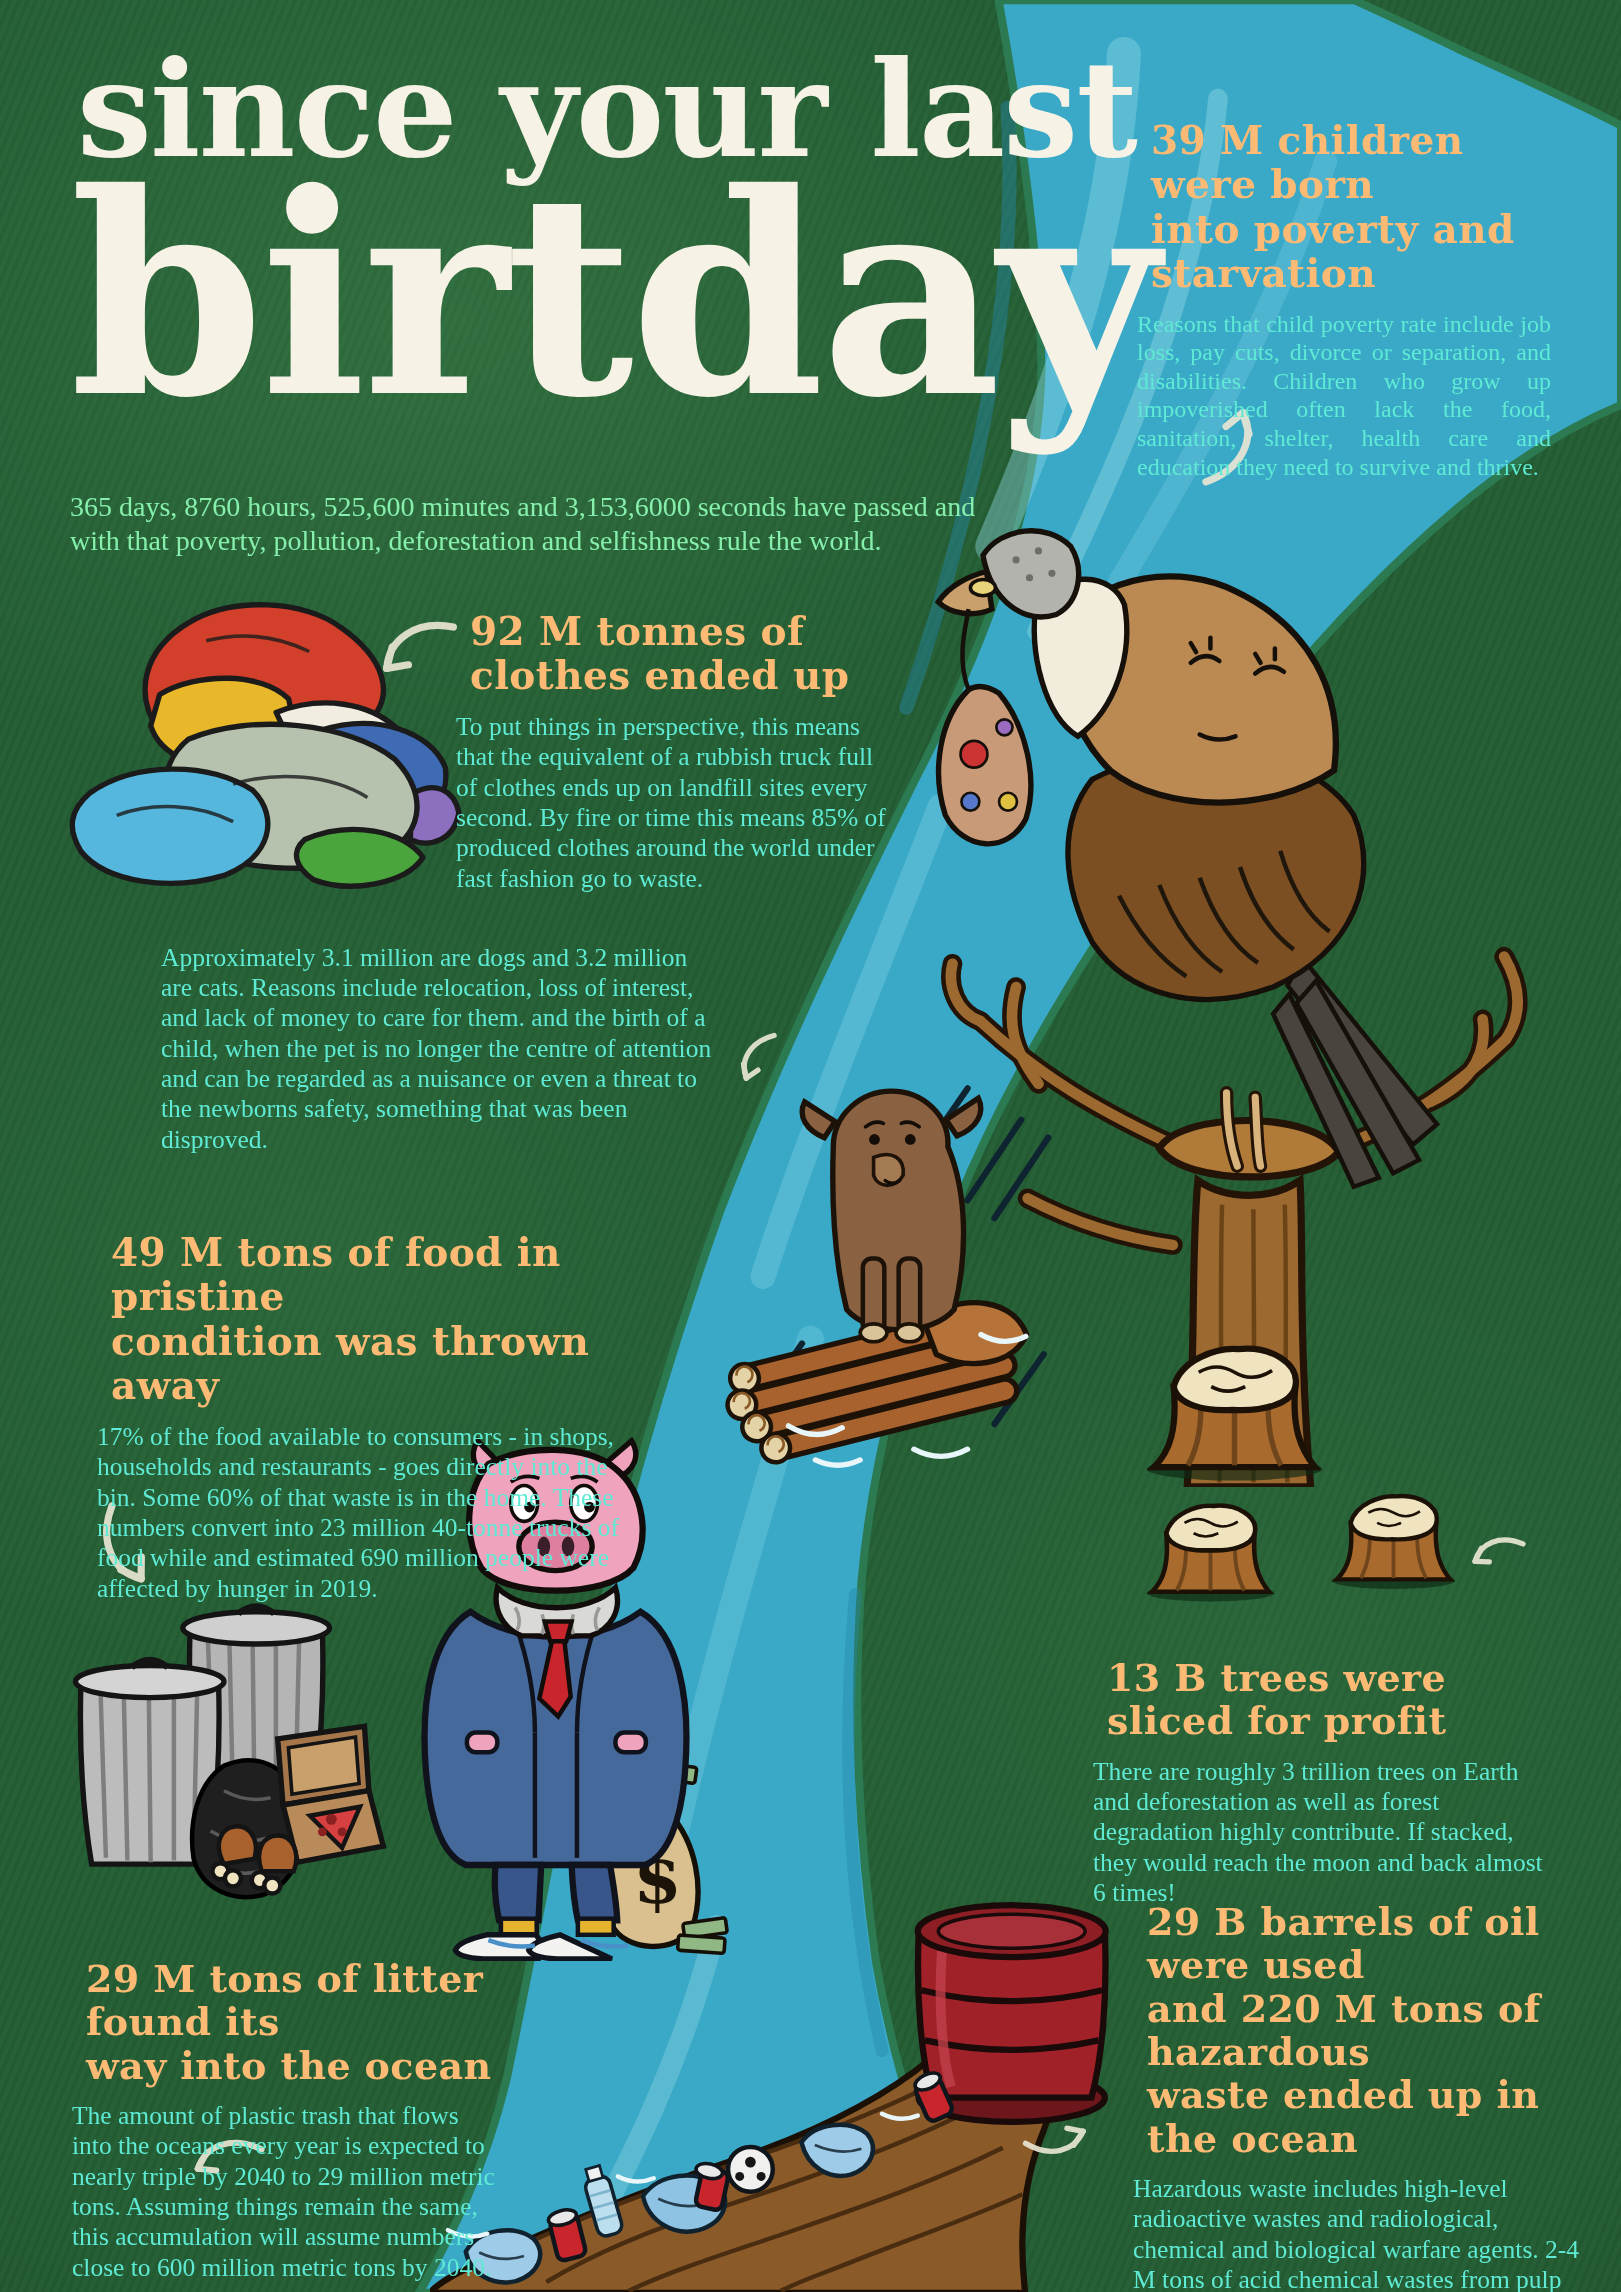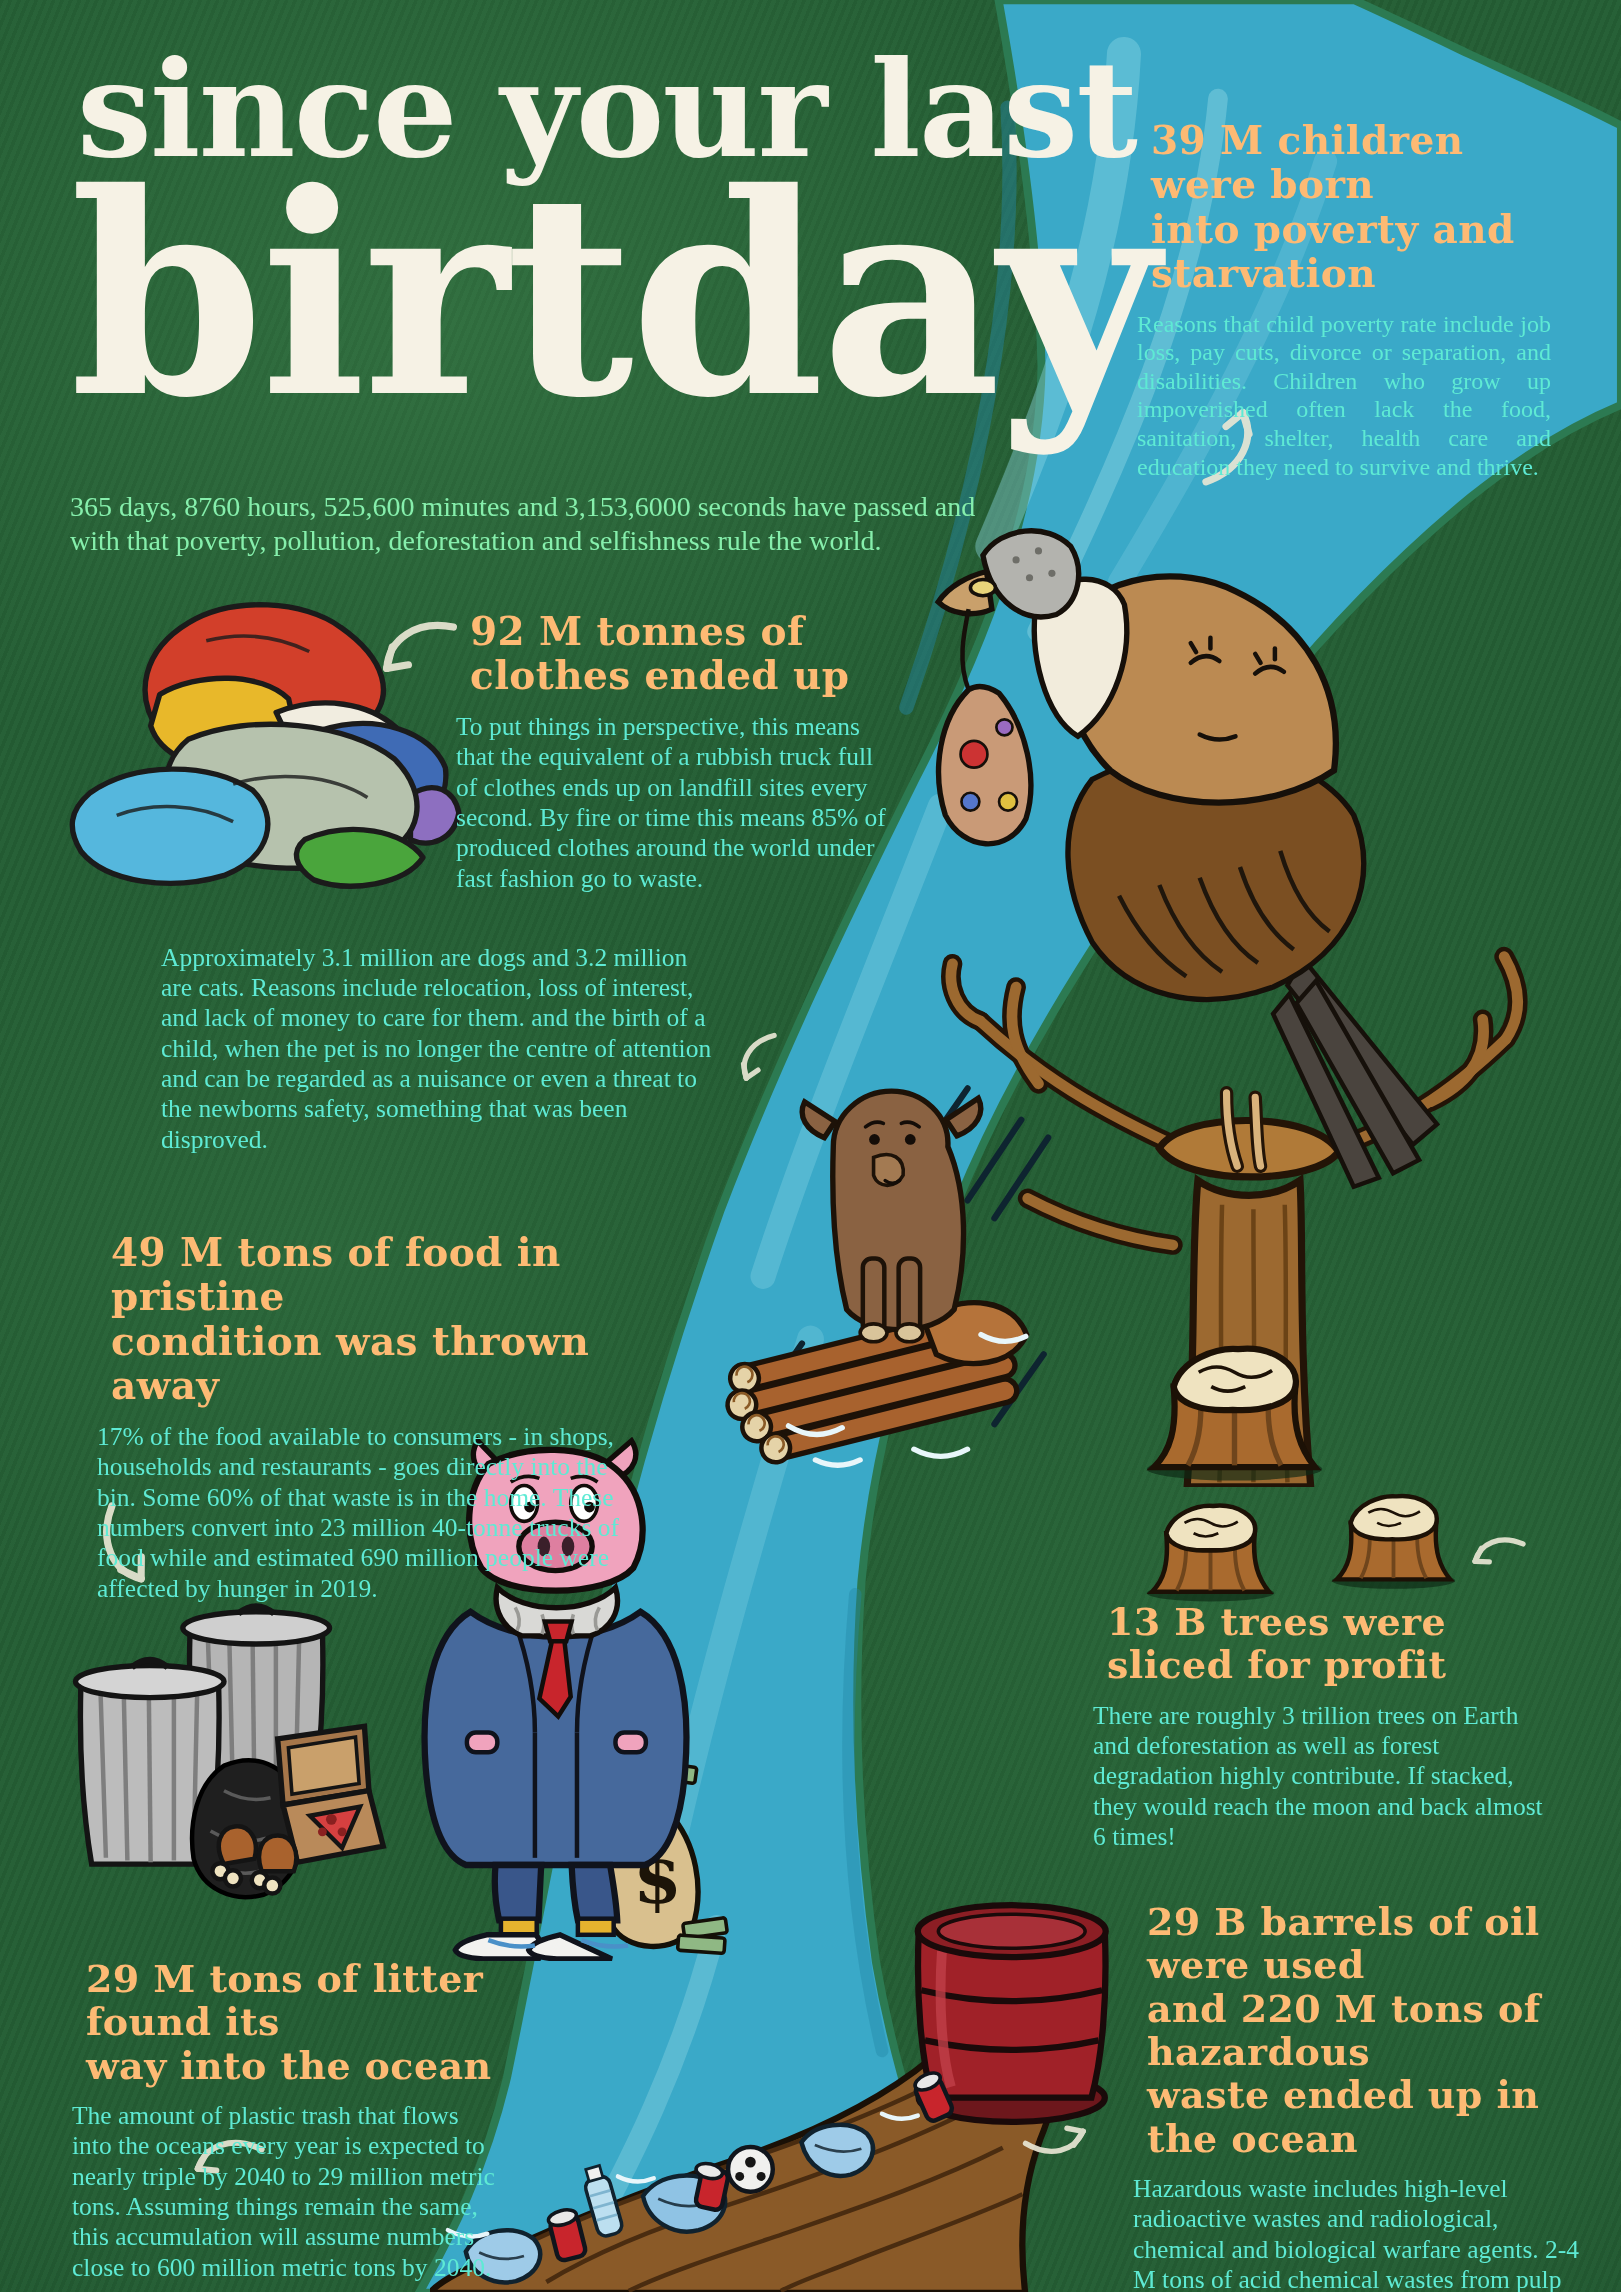--- a/index.html
+++ b/index.html
@@ -535,21 +535,21 @@
   </div>
 
   <div class="block" style="left:97px;top:1216px;width:546px">
     <h2>
       <span class="hl">49 M tons of food in pristine</span>
       <span class="hl">condition was thrown away</span>
     </h2>
     <p style="width:536px">17% of the food available to consumers - in shops, households and restaurants - goes directly into the bin. Some 60% of that waste is in the home. These numbers convert into 23 million 40-tonne trucks of food while and estimated 690 million people were affected by hunger in 2019.</p>
   </div>
 
-  <div class="block" style="left:1093px;top:1586px;width:502px">
+  <div class="block" style="left:1093px;top:1642px;width:502px">
     <h2 style="font-size:38px">
       <span class="hl">13 B trees were sliced for profit</span>
     </h2>
     <p style="width:452px">There are roughly 3 trillion trees on Earth and deforestation as well as forest degradation highly contribute. If stacked, they would reach the moon and back almost 6 times!</p>
   </div>
 
   <div class="block" style="left:1133px;top:1886px;width:466px">
     <h2 style="font-size:38px">
       <span class="hl">29 B barrels of oil were used</span>
       <span class="hl">and 220 M tons of hazardous</span>

